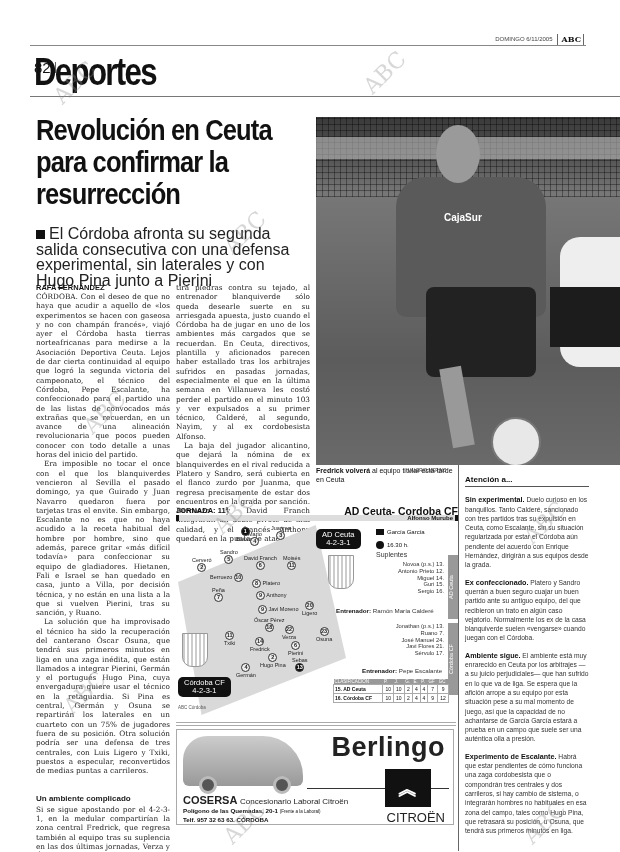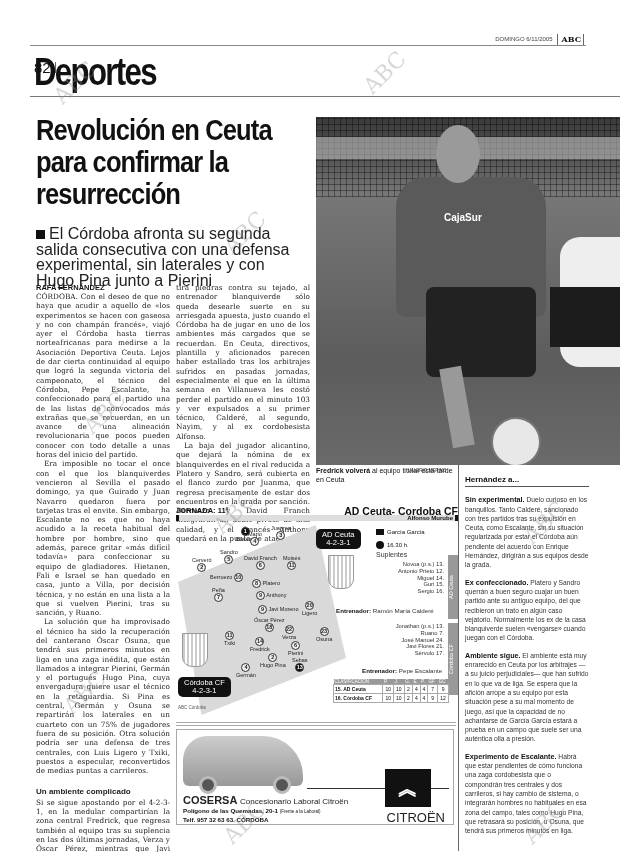--- a/index.html
+++ b/index.html
@@ -12,21 +12,21 @@
   .dateline .brand { font-family: "DejaVu Serif", serif; font-weight: bold; font-size: 8px; border-right: 1px solid #666; padding-right: 2px; }
   .section { left: 34px; top: 50px; font-family: "Liberation Sans", sans-serif; font-weight: bold; font-size: 38px; letter-spacing: -2px; transform: scaleX(0.82); transform-origin: left top; line-height: 44px; }
   .secrule { left: 30px; top: 96px; width: 590px; height: 1px; background: #777; }
   .headline { left: 36px; top: 114px; width: 270px; font-family: "Liberation Sans", sans-serif; font-weight: bold; font-size: 29px; line-height: 32px; letter-spacing: -1px; transform: scaleX(0.88); transform-origin: left top; width: 310px; }
   .deck { left: 36px; top: 226px; width: 270px; font-family: "Liberation Sans", sans-serif; font-size: 16px; line-height: 15.5px; color: #222; }
   .deck .sq { display: inline-block; width: 9px; height: 9px; background: #111; margin-right: 4px; }
   .byline { left: 36px; top: 283px; font-family: "Liberation Sans", sans-serif; font-weight: bold; font-size: 7.5px; }
   .col { font-size: 7.3px; line-height: 9.3px; text-align: justify; color: #222; }
   .col p { text-indent: 8px; }
   .col p.first { text-indent: 0; }
-  .col h4 { font-family: "Liberation Sans", sans-serif; font-weight: bold; font-size: 8px; margin-top: 12px; margin-bottom: 1px; }
+  .col h4 { font-family: "Liberation Sans", sans-serif; font-weight: bold; font-size: 8px; margin-top: 19px; margin-bottom: 1px; }
   .col1 { left: 36px; top: 292px; width: 134px; }
   .col2 { left: 176px; top: 283px; width: 134px; }
   .photo { left: 316px; top: 117px; width: 304px; height: 348px; background: linear-gradient(180deg,#3a3a3a 0%,#555 12%,#777 22%,#6d6d6d 40%,#5c5c5c 70%,#6a6a6a 100%); overflow: hidden; }
   .photo .net { position: absolute; left: 0; top: 0; width: 100%; height: 80px; background: repeating-linear-gradient(90deg, rgba(0,0,0,0.35) 0 1px, transparent 1px 6px), repeating-linear-gradient(0deg, rgba(0,0,0,0.35) 0 1px, transparent 1px 6px); }
   .photo .board { position: absolute; left: 0; top: 20px; width: 100%; height: 22px; background: #bbb; opacity: .6; }
   .photo .shirt { position: absolute; left: 80px; top: 60px; width: 150px; height: 140px; background: #5a5a5a; border-radius: 30px 30px 10px 10px; }
   .photo .head { position: absolute; left: 120px; top: 8px; width: 44px; height: 58px; background: #9a9a9a; border-radius: 50%; }
   .photo .shorts { position: absolute; left: 110px; top: 170px; width: 110px; height: 90px; background: #222; border-radius: 8px; }
   .photo .leg1 { position: absolute; left: 130px; top: 250px; width: 22px; height: 80px; background: #999; transform: rotate(-10deg); }
   .photo .ball { position: absolute; left: 175px; top: 300px; width: 50px; height: 50px; border-radius: 50%; background: #e8e8e8; border: 2px solid #777; }
@@ -125,21 +125,21 @@
   <div class="other"></div>
   <div class="othershorts"></div>
   <div class="ball"></div>
 </div>
 <div class="abs caption"><b>Fredrick volverá</b><span> al equipo titular esta tarde en Ceuta</span></div>
 <div class="abs credit">VALERIO MERINO</div>
 
 <div class="abs vline"></div>
 
 <div class="abs sidebar">
-  <div class="title">Hernández a...</div>
+  <div class="title">Atención a...</div>
   <p><b>Sin experimental.</b><span> Duelo curioso en los banquillos. Tanto Calderé, sancionado con tres partidos tras su expulsión en Ceuta, como Escalante, sin su situación regularizada por estar el Córdoba aún pendiente del acuerdo con Enrique Hernández, dirigirán a sus equipos desde la grada.</span></p>
   <p><b>Ex confeccionado.</b><span> Platero y Sandro querrán a buen seguro cuajar un buen partido ante su antiguo equipo, del que recibieron un trato en algún caso vejatorio. Normalmente los ex de la casa blanquiverde suelen «vengarse» cuando juegan con el Córdoba.</span></p>
   <p><b>Ambiente sigue.</b><span> El ambiente está muy enrarecido en Ceuta por los arbitrajes —a su juicio perjudiciales— que han sufrido en lo que va de liga. Se espera que la afición arrope a su equipo por esta situación pese a su mal momento de juego, así que la capacidad de no achantarse de García García estará a prueba en un campo que suele ser una auténtica olla a presión.</span></p>
   <p><b>Experimento de Escalante.</b><span> Habrá que estar pendientes de cómo funciona una zaga cordobesista que o compondrán tres centrales y dos carrileros, si hay cambio de sistema, o integrarán hombres no habituales en esa zona del campo, tales como Hugo Pina, que retrasará su posición, u Osuna, que tendrá sus primeros minutos en liga.</span></p>
 </div>
 
 <div class="abs info">
   <div class="jornada">JORNADA: 11ª</div>
   <div class="matchtitle">AD Ceuta- Cordoba CF</div>
   <div class="topline"></div>
@@ -248,20 +248,21 @@
     </table>
 </div>
 <div class="abs infocredit">ABC Córdoba</div>
 <div class="abs hr1"></div>
 <div class="abs hr2"></div>
 
 <div class="abs ad">
   <div class="car"></div>
   <div class="wheel1"></div>
   <div class="wheel2"></div>
+  <div class="model">Berlingo</div>
   <div class="line"></div>
   <div class="chevron">︽</div>
   <div class="dealer"><span style="font-weight:bold;font-size:11px">COSERSA</span> <span>Concesionario Laboral Citroën</span></div>
   <div class="addr"><span style="font-weight:bold;font-size:6.2px">Polígono de las Quemadas, 20-1</span> <span>(Frente a la Laboral)</span></div>
   <div class="tel">Telf. 957 32 63 63. CÓRDOBA</div>
   <div class="brand">CITROËN</div>
 </div>
 
 <div class="wm" style="left:50px;top:70px">ABC</div>
 <div class="wm" style="left:360px;top:60px">ABC</div>

